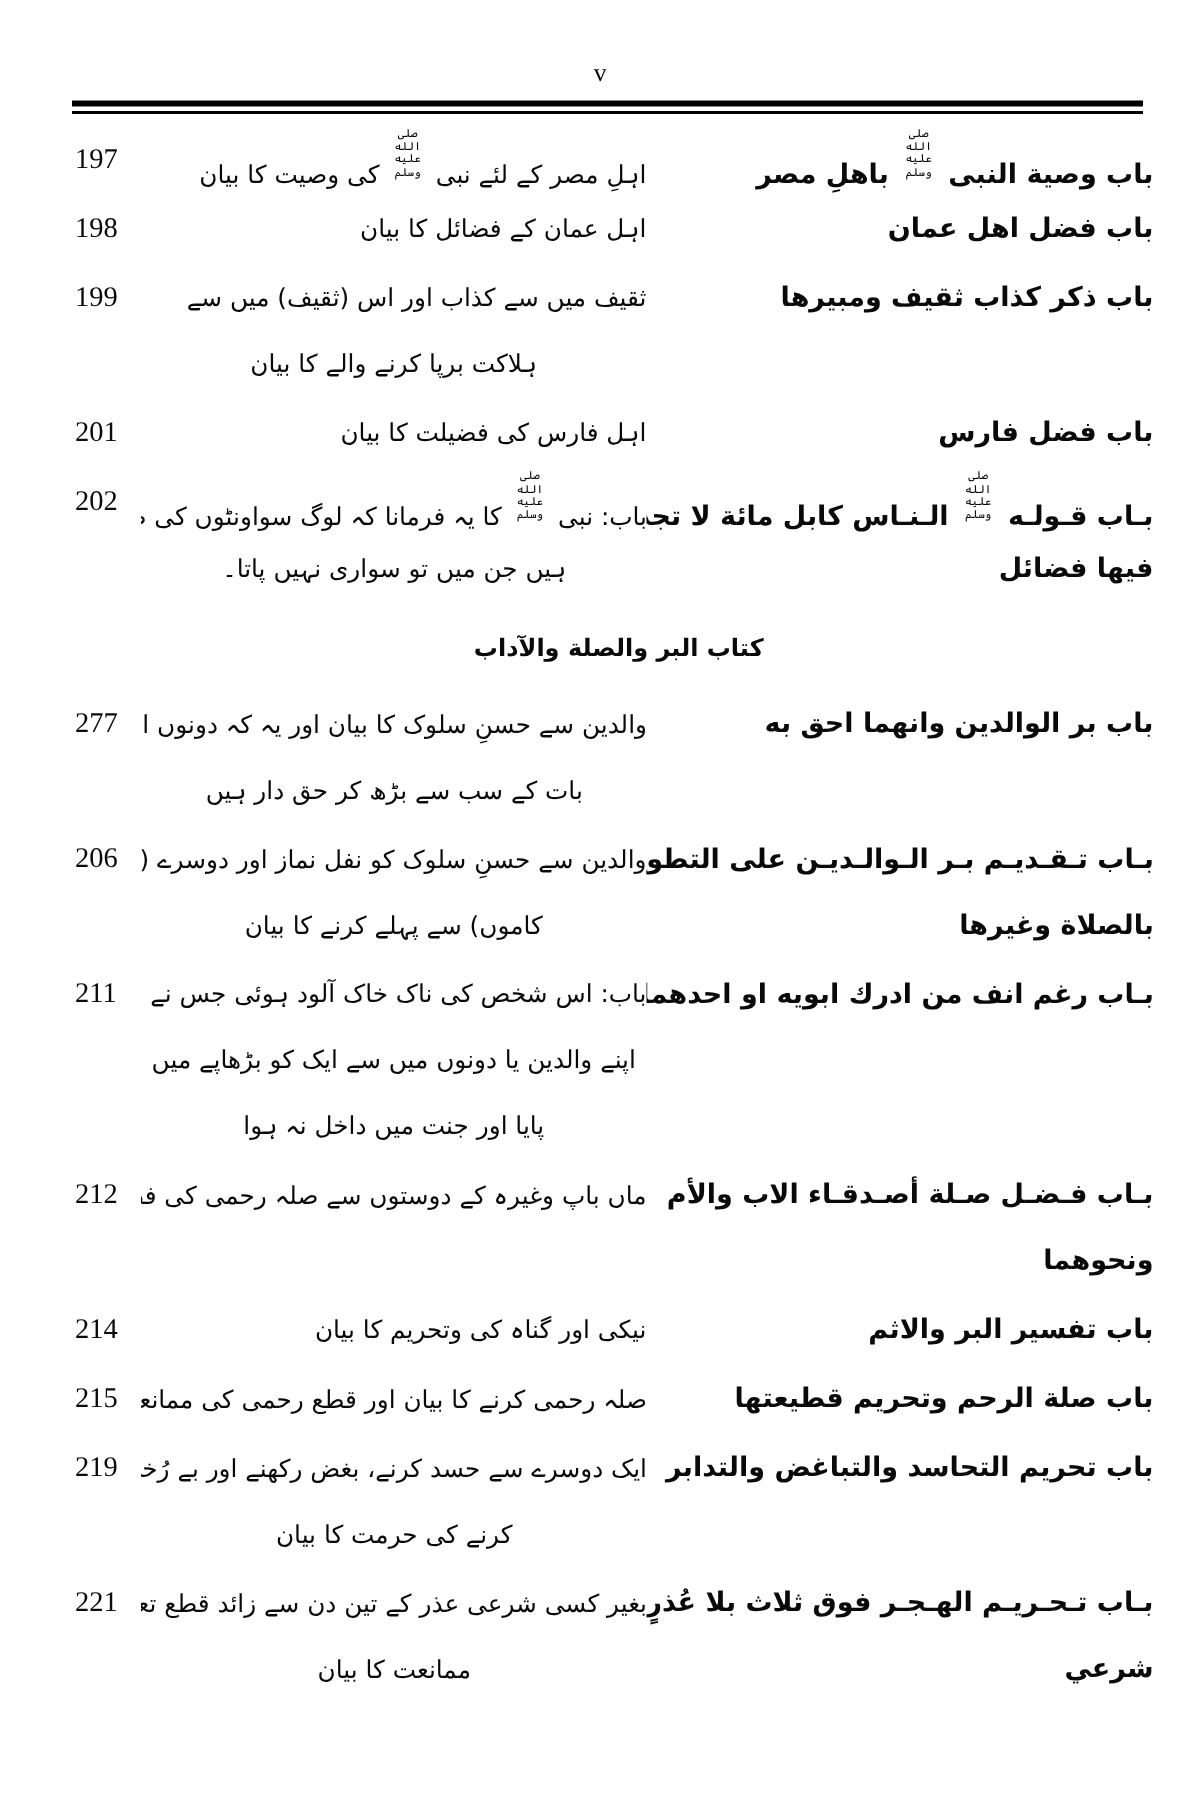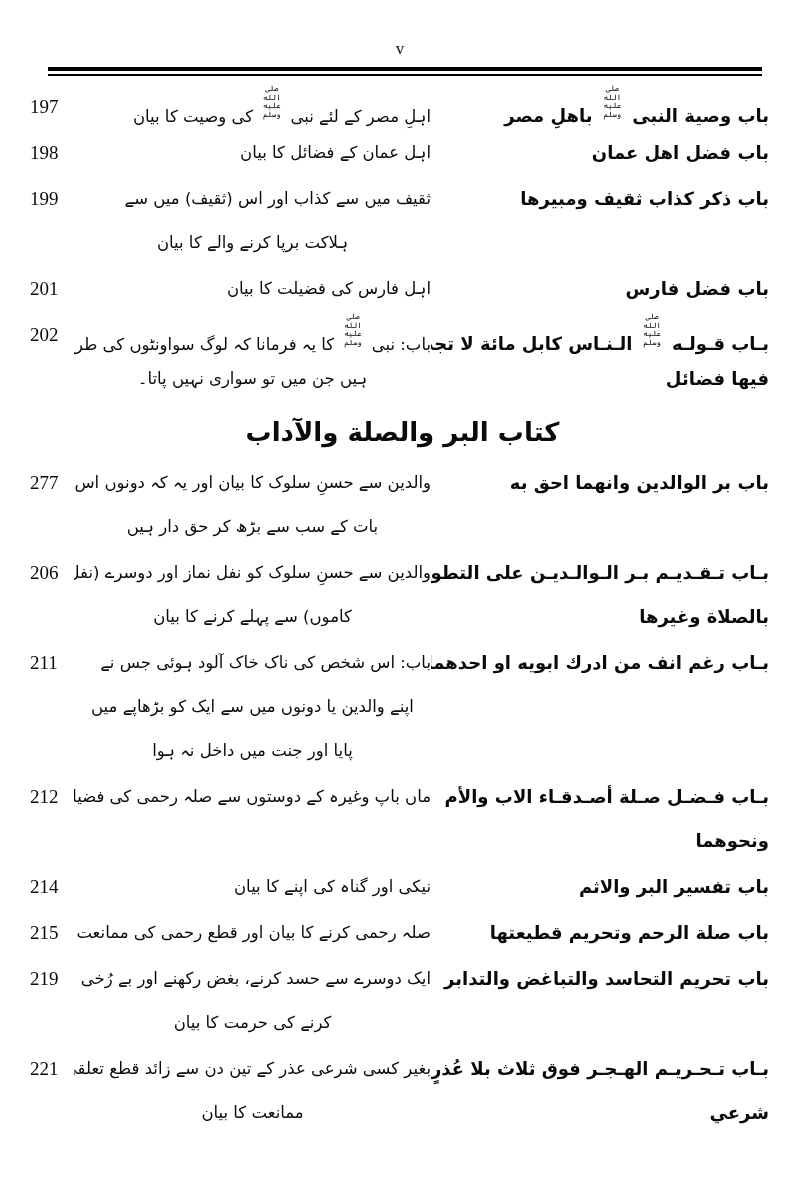--- a/index.html
+++ b/index.html
@@ -18,21 +18,21 @@
     text-align:center;
     font-family:"Liberation Serif",serif;
     font-size:17px;
   }
   .rule{
     margin:7px 38px 0 48px;
     height:3px;
     border-top:4px solid #000;
     border-bottom:2px solid #000;
   }
-  .toc{margin:9px 25px 0 30px;}
+  .toc{margin:9px 25px 0 50px;}
   .row{
     display:grid;
     grid-template-columns:44px 1fr 344px;
     padding-bottom:2px;
     align-items:start;
   }
   .pnum{
     font-family:"Liberation Serif",serif;
     font-size:19px;
     height:44px;line-height:44px;
@@ -69,21 +69,21 @@
     font-weight:normal;
     vertical-align:5px;
     text-align:center;
     white-space:normal;
     font-family:Liberation Serif, serif;
   }
   .section-heading{
     direction:rtl;
     text-align:center;
     font-weight:bold;
-    font-size:26px;
+    font-size:16px;
     padding:10px 0;
     line-height:38px;
   }
 </style>
 </head>
 <body>
 
 <div class="page">
 
   <div class="folio">v</div>
@@ -188,21 +188,21 @@
       </div>
       <div class="acol">
         <div class="aline">بـاب فـضـل صـلة أصـدقـاء الاب والأم</div>
         <div class="aline">ونحوهما</div>
       </div>
     </div>
 
     <div class="row">
       <div class="pnum">214</div>
       <div class="ucol">
-        <div class="uline">نیکی اور گناہ کی اپنے کا بیان</div>
+        <div class="uline">نیکی اور گناہ کی وتحريم کا بیان</div>
       </div>
       <div class="acol">
         <div class="aline">باب تفسير البر والاثم</div>
       </div>
     </div>
 
     <div class="row">
       <div class="pnum">215</div>
       <div class="ucol">
         <div class="uline">صلہ رحمی کرنے کا بیان اور قطع رحمی کی ممانعت</div>

